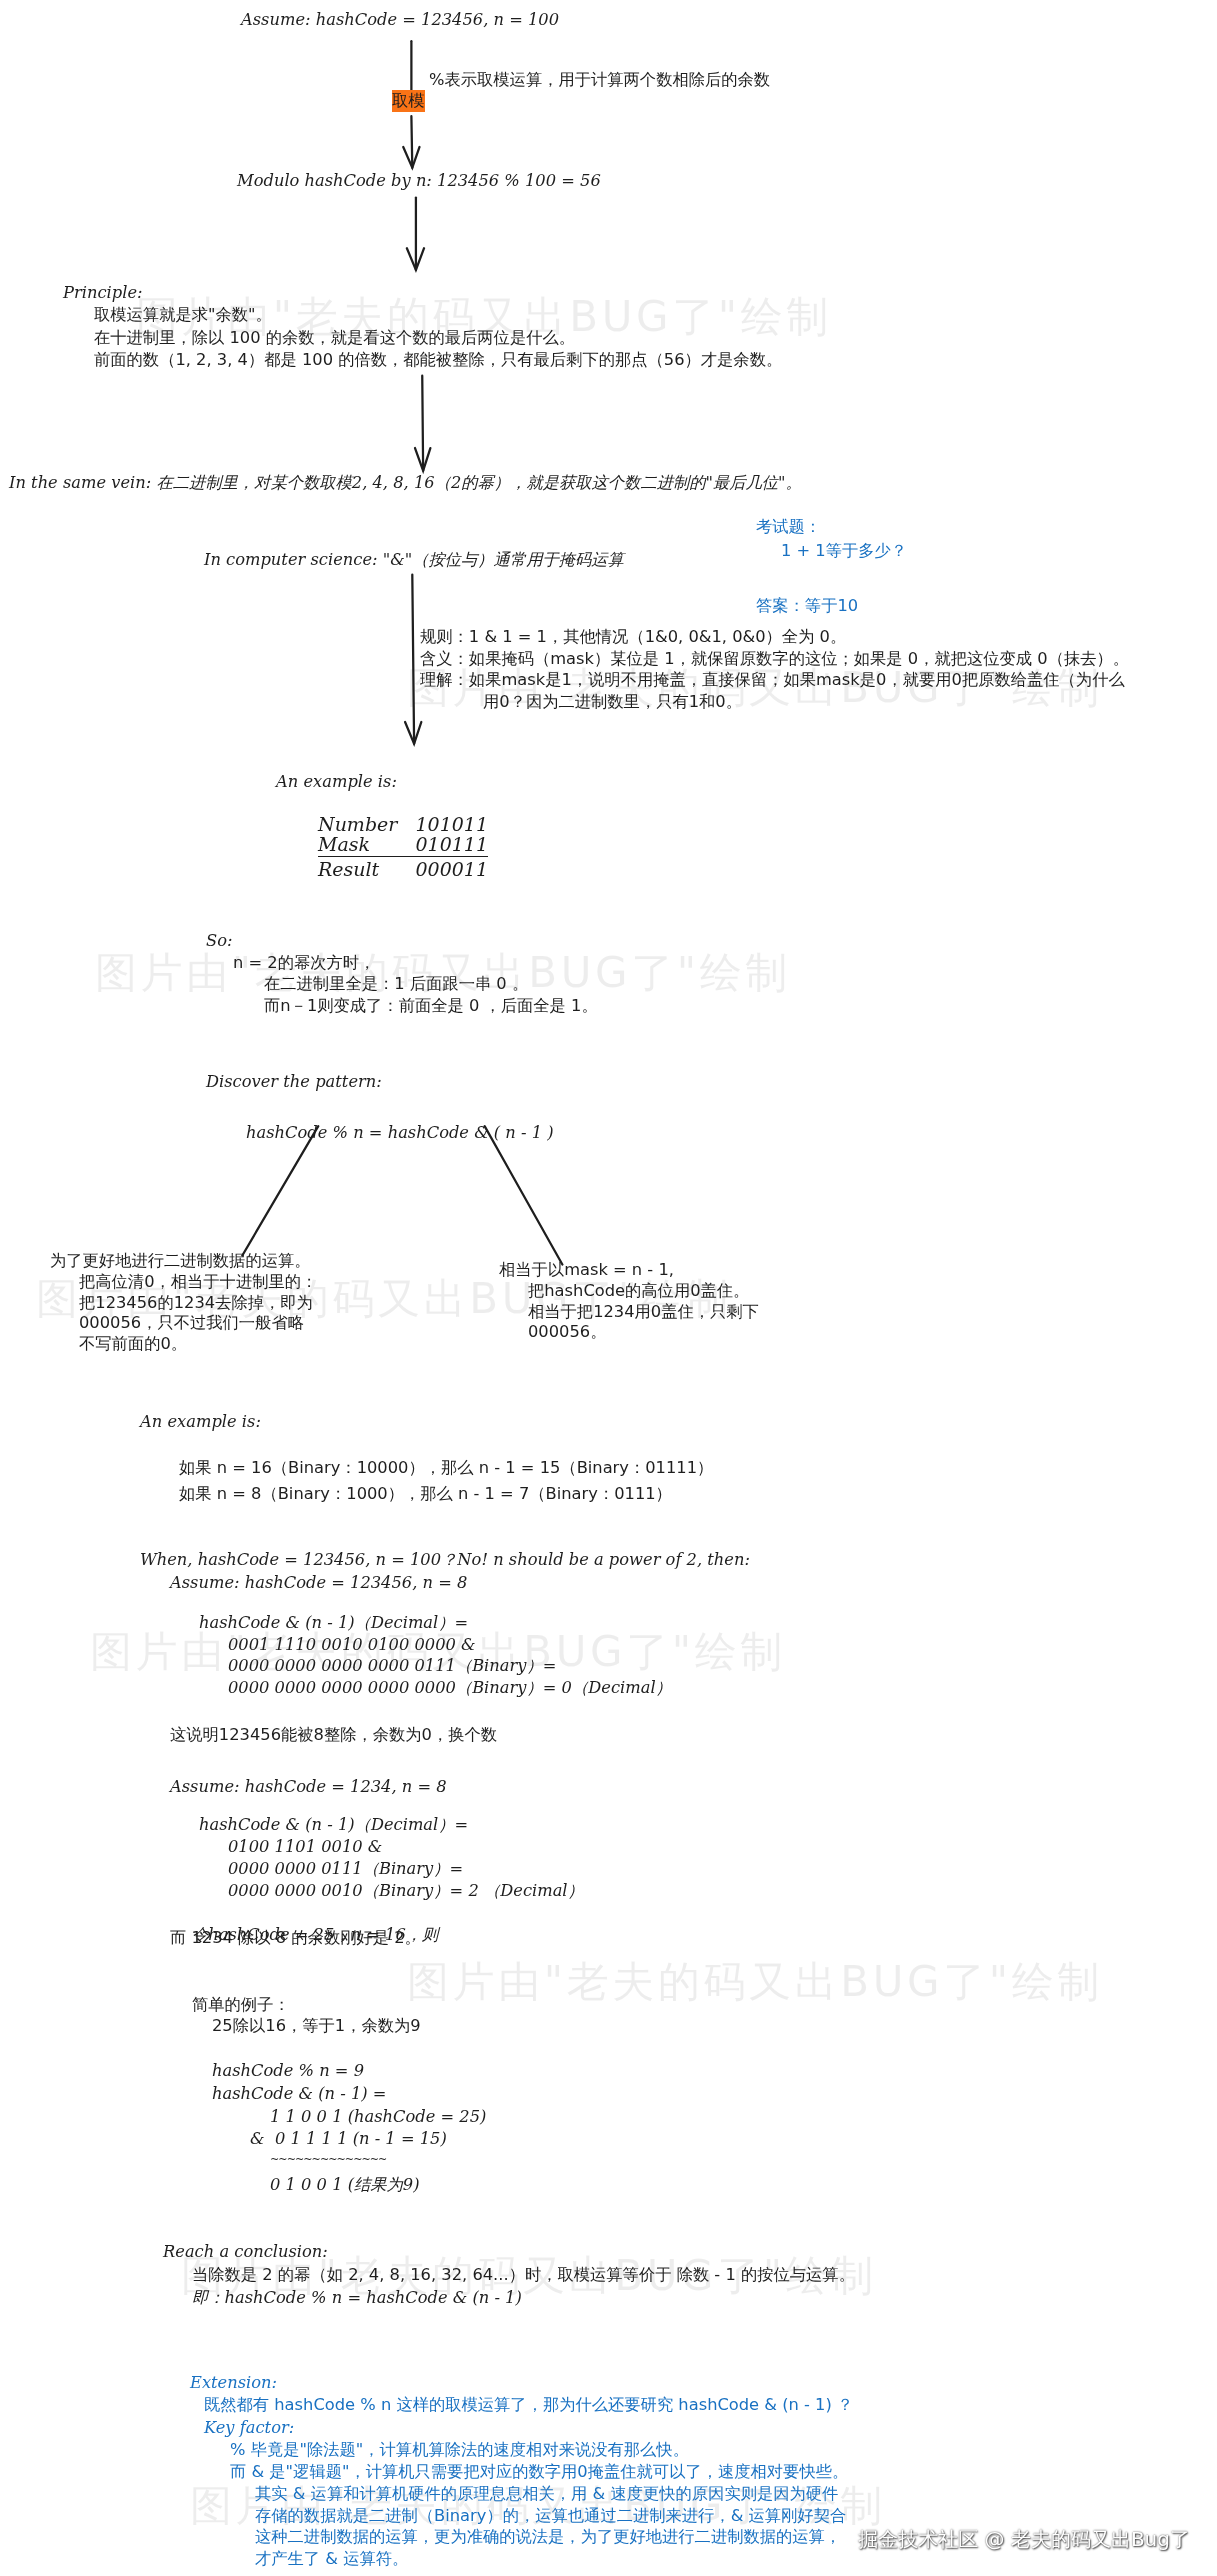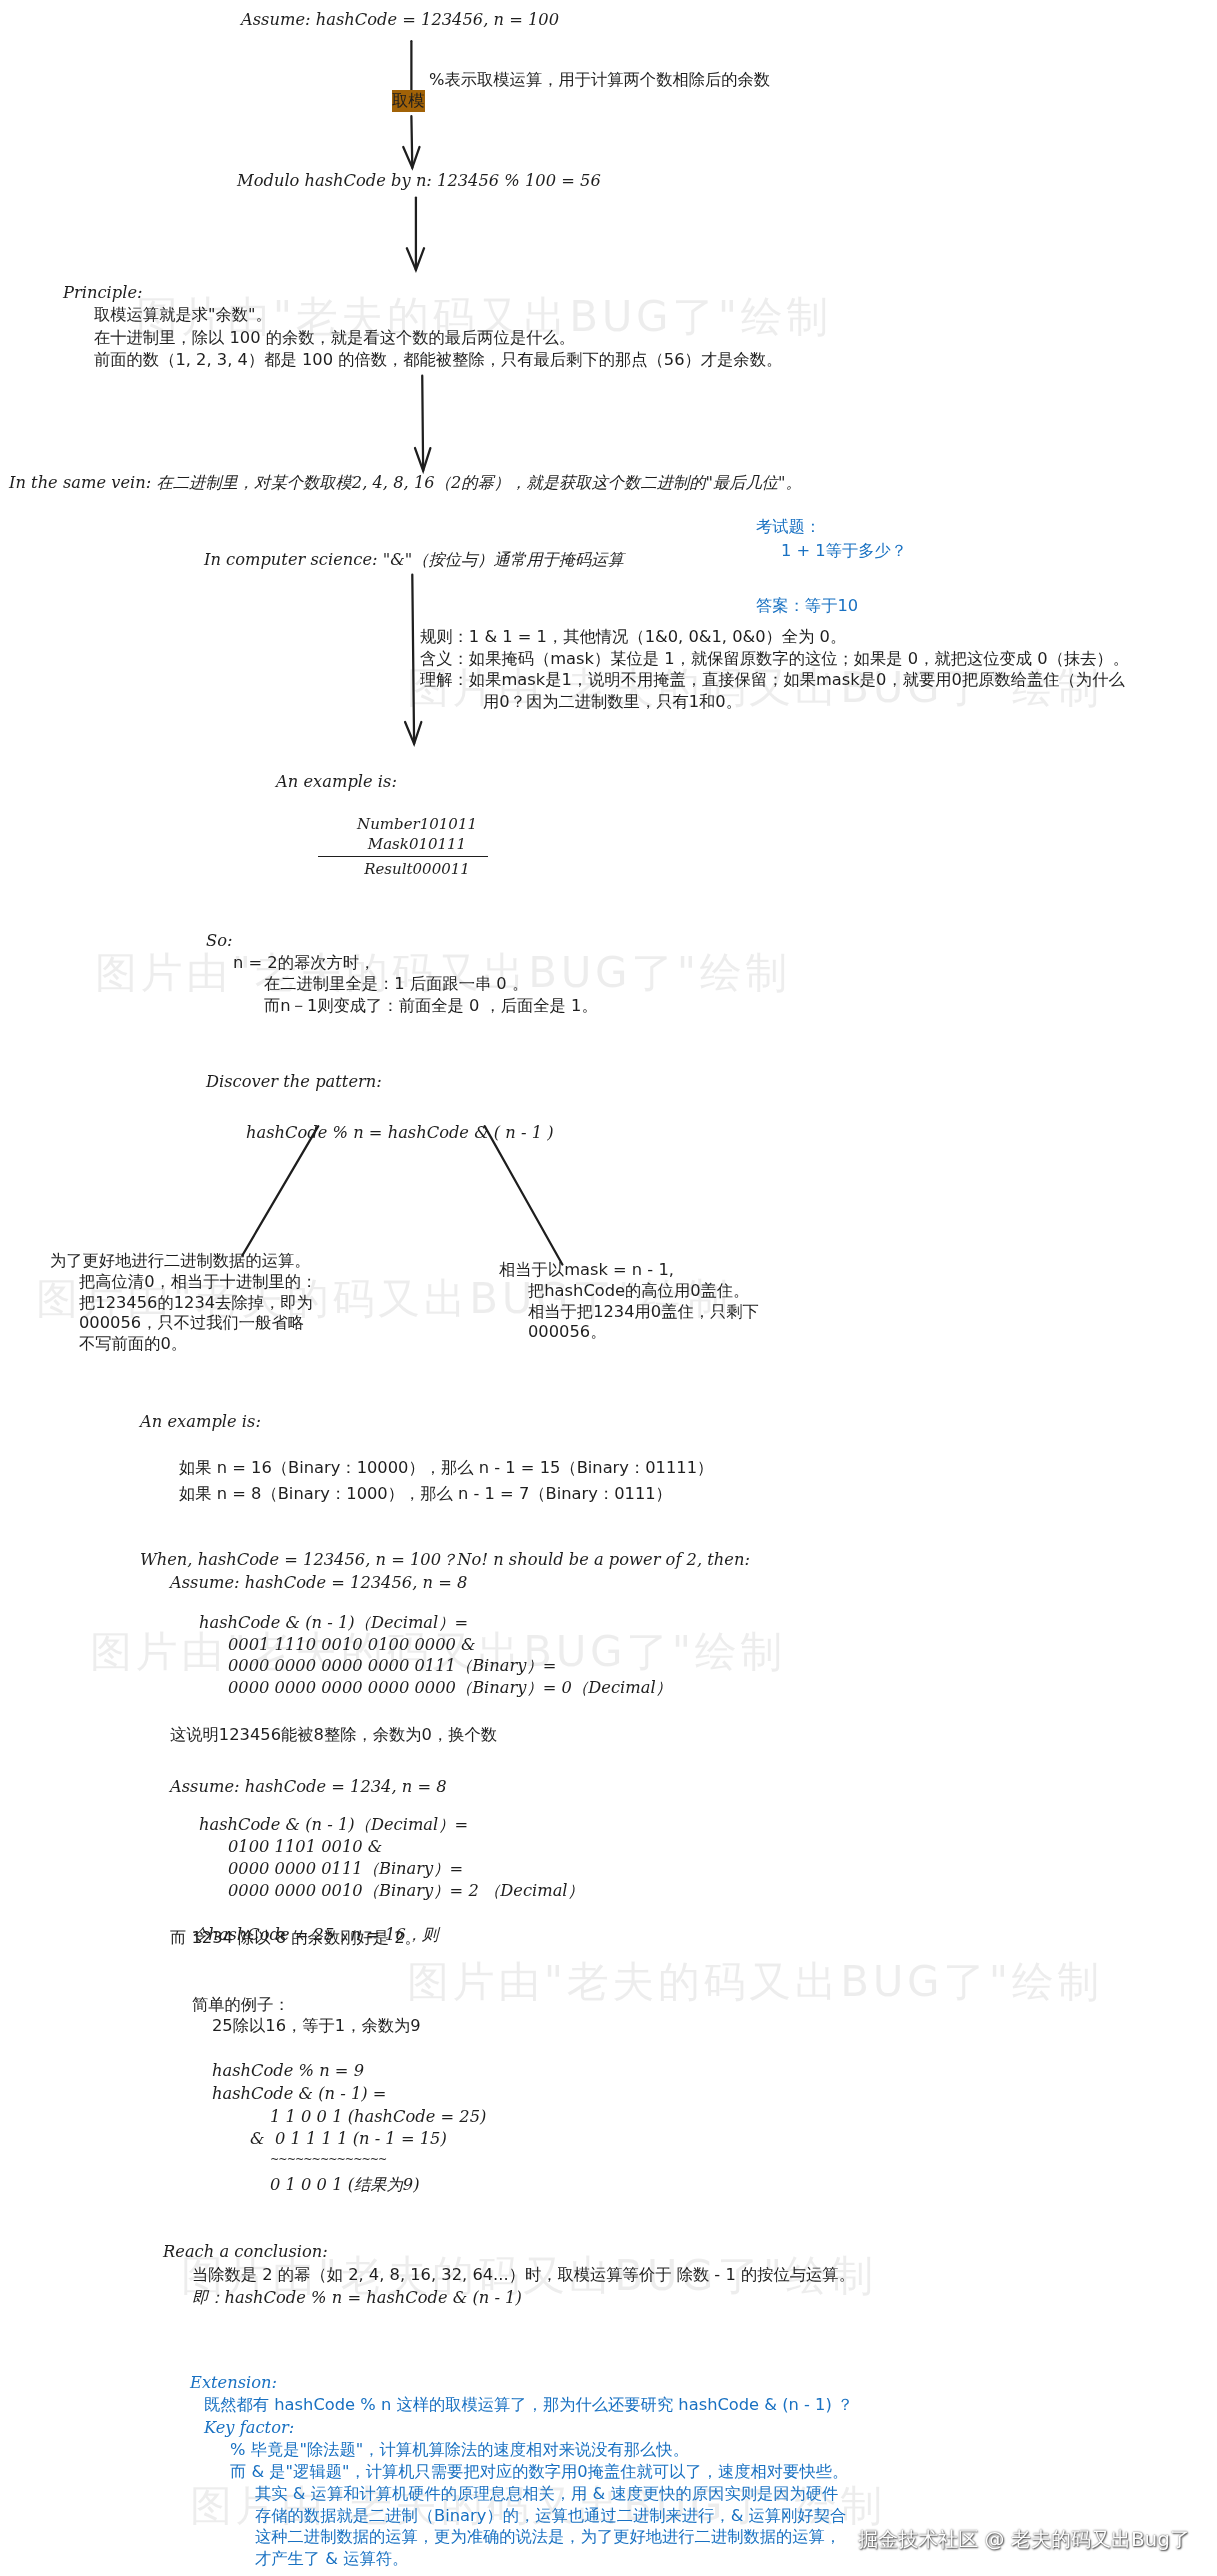--- a/index.html
+++ b/index.html
@@ -5,21 +5,21 @@
   html, body { margin: 0; padding: 0; background: #ffffff; }
   body { width: 1217px; height: 2576px; position: relative; overflow: hidden;
          font-family: "DejaVu Sans", sans-serif; color: #1e1e1e; }
   .t { position: absolute; white-space: nowrap; font-size: 16.3px; line-height: 22px; }
   .hand { font-family: "DejaVu Serif", serif; font-style: italic; }
   .blue { color: #1971c2; }
   .wm { position: absolute; white-space: nowrap; font-size: 42px; color: rgba(0,0,0,0.07);
         font-family: "DejaVu Sans", sans-serif; letter-spacing: 3.6px; pointer-events: none; }
   svg.lines { position: absolute; left: 0; top: 0; width: 1217px; height: 2576px; pointer-events: none; }
   .tbl { position: absolute; left: 318px; top: 814px; width: 170px; }
-  .tbl .row { display: flex; justify-content: center; font-size: 15px; line-height: 20px; margin-left: 28px; }
+  .tbl .row { display: flex; justify-content: space-between; font-size: 19px; line-height: 20px; }
   .tbl .rule { border-top: 1.8px solid #1e1e1e; margin: 1.8px 0; }
   .credit { position: absolute; right: 27px; top: 2526px; font-size: 20px; color: #ffffff;
             text-shadow: 0 0 1.8px #555, 0.9px 0.9px 1.8px #333; white-space: nowrap; }
 </style>
 </head>
 <body>
 
 <div class="wm" style="left:136px;top:289px;">图片由"老夫的码又出BUG了"绘制</div>
 <div class="wm" style="left:407px;top:660px;">图片由"老夫的码又出BUG了"绘制</div>
 <div class="wm" style="left:95px;top:945px;">图片由"老夫的码又出BUG了"绘制</div>
@@ -45,21 +45,21 @@
     <line x1="456" y1="635" x2="458" y2="822"></line>
     <polyline points="448,798 458,822 466,798"></polyline>
 
     <line x1="352" y1="1245" x2="268" y2="1388"></line>
     <line x1="536" y1="1245" x2="622" y2="1398"></line>
   </g>
 </svg>
 
 <div class="t hand" style="left:241px;top:9px;">Assume: hashCode = 123456, n = 100</div>
 <div class="t" style="left:429px;top:69px;">%表示取模运算，用于计算两个数相除后的余数</div>
-<div class="t" style="left:392px;top:90px;background:#a16207;">取模</div>
+<div class="t" style="left:392px;top:90px;background:#f97316;">取模</div>
 <div class="t hand" style="left:237px;top:170px;">Modulo hashCode by n: 123456 % 100 = 56</div>
 
 <div class="t hand" style="left:63px;top:282px;">Principle:</div>
 <div class="t" style="left:94px;top:304px;">取模运算就是求"余数"。</div>
 <div class="t" style="left:94px;top:327px;">在十进制里，除以 100 的余数，就是看这个数的最后两位是什么。</div>
 <div class="t" style="left:94px;top:349px;">前面的数（1, 2, 3, 4）都是 100 的倍数，都能被整除，只有最后剩下的那点（56）才是余数。</div>
 
 <div class="t hand" style="left:9px;top:472px;">In the same vein: 在二进制里，对某个数取模2, 4, 8, 16（2的幂），就是获取这个数二进制的"最后几位"。</div>
 
 <div class="t blue" style="left:756px;top:516px;">考试题：</div>

